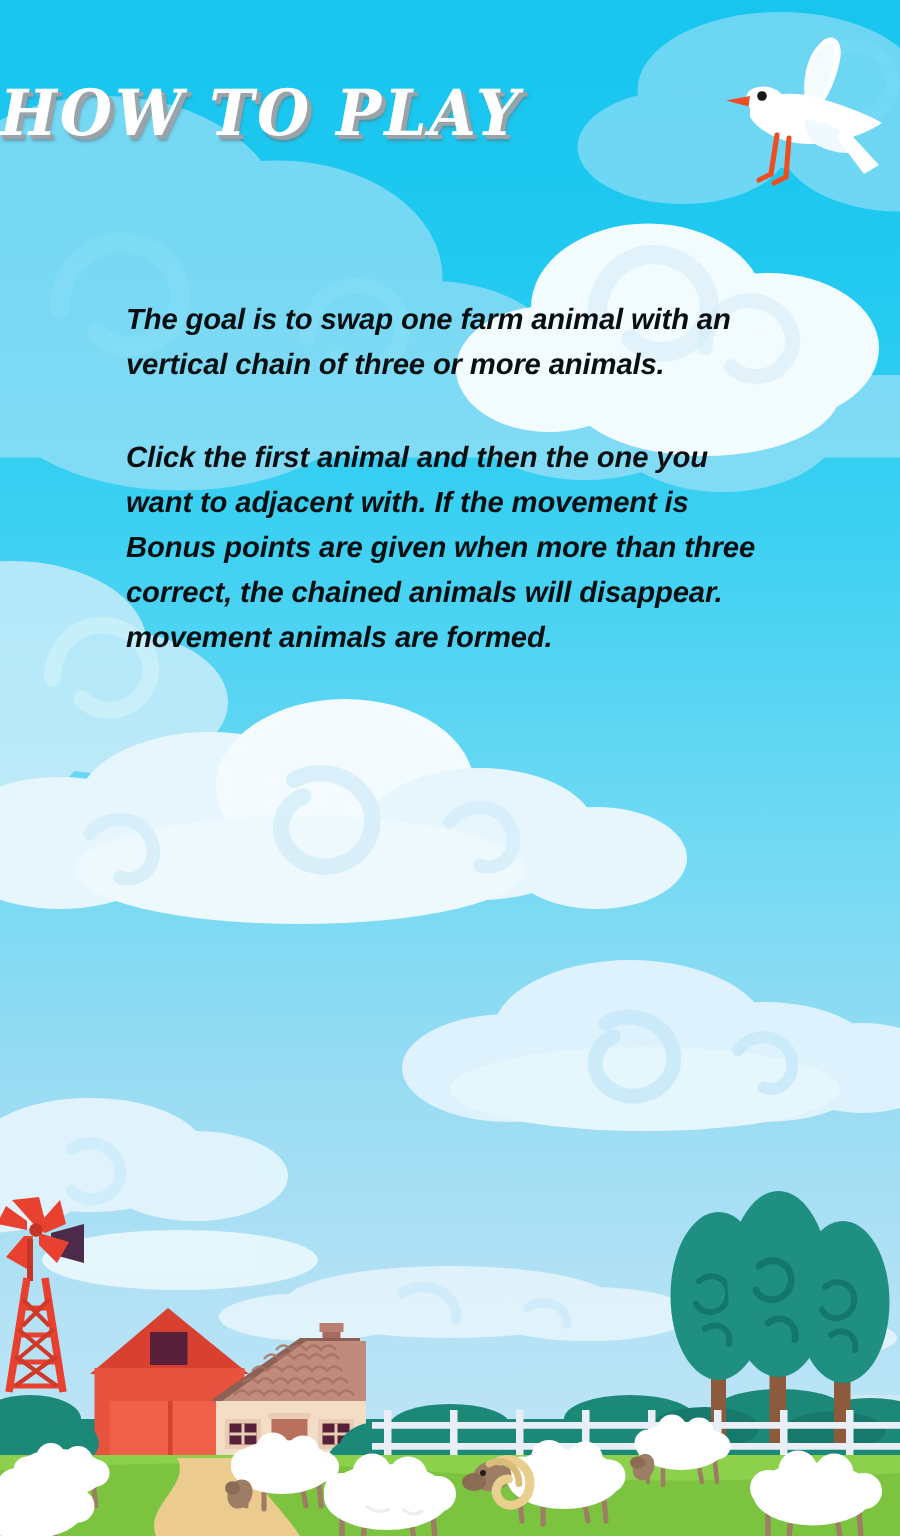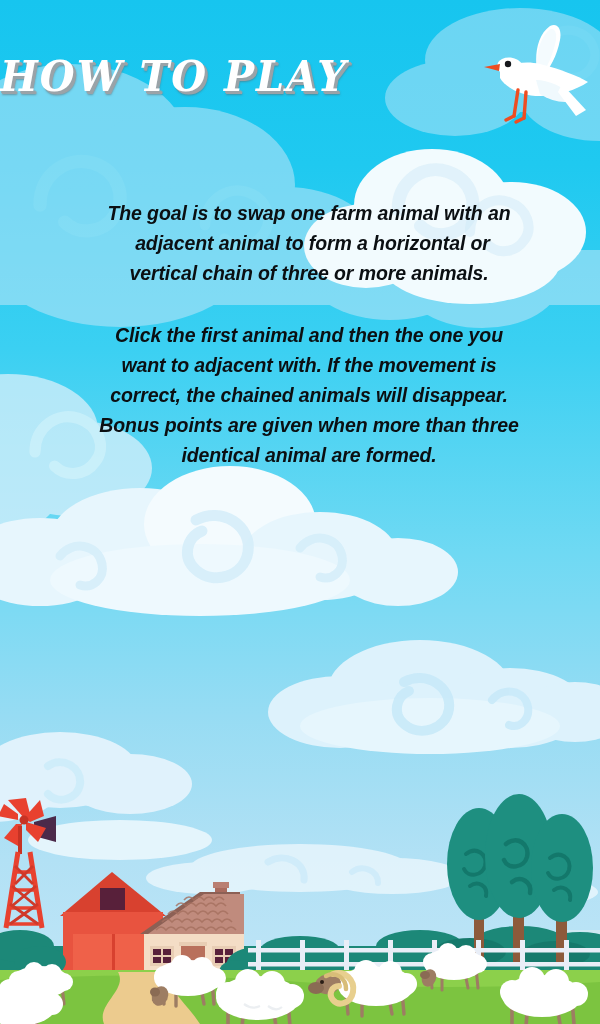--- a/index.html
+++ b/index.html
@@ -58,21 +58,20 @@
     z-index:15;
   }
   .para {
     font-family:"Liberation Sans", sans-serif;
     font-style:italic;
     font-weight:bold;
     font-size:19.5px;
     line-height:30px;
     color:#0b0f12;
     letter-spacing:-0.1px;
-    text-align:center;
   }
   .para + .para { margin-top:32px;font-style:italic; }
   .para .l { display:block; white-space:nowrap; }
   .para .l.indent { padding-left:7px; }
 
   
   #landscape { position:absolute; left:0; bottom:0; width:600px; height:230px; z-index:10; }
 </style>
 </head>
 <body>
@@ -209,30 +208,29 @@
     <path d="M40,66 L36,92" stroke="#ee4d22" stroke-width="3.4" fill="none" stroke-linecap="round"></path>
     <path d="M48,68 L46,94" stroke="#ee4d22" stroke-width="3.4" fill="none" stroke-linecap="round"></path>
     <path d="M36,92 L28,96" stroke="#ee4d22" stroke-width="3.4" fill="none" stroke-linecap="round"></path>
     <path d="M46,94 L38,98" stroke="#ee4d22" stroke-width="3.4" fill="none" stroke-linecap="round"></path>
   </svg>
 
   <div id="instructions">
 
     <p class="para">
       <span class="l">The goal is to swap one farm animal with an</span>
-      <span class="l indent"> adjacent animal to form a horizontal or</span>
       <span class="l">vertical chain of three or more animals.</span>
     </p>
 
     <p class="para">
       <span class="l">Click the first animal and then the one you</span>
       <span class="l">want to adjacent with. If the movement is</span>
+      <span class="l">Bonus points are given when more than three</span>
       <span class="l">correct, the chained animals will disappear.</span>
-      <span class="l">Bonus points are given when more than three</span>
-      <span class="l">identical animal are formed.</span>
+      <span class="l">movement animals are formed.</span>
     </p>
 
   </div>
 
   <svg id="landscape" viewBox="0 0 600 230">
     <defs>
       <clipPath id="clipScene">
           <rect x="0" y="0" width="600" height="230"></rect>
         </clipPath>
     </defs>

